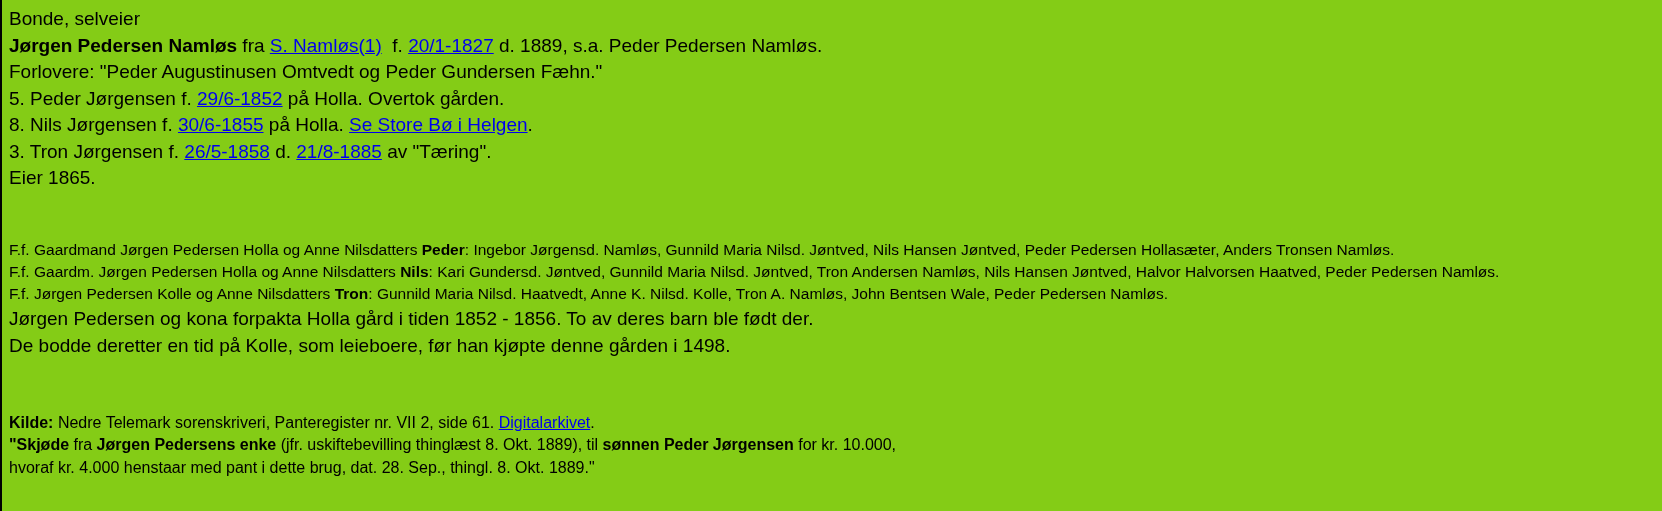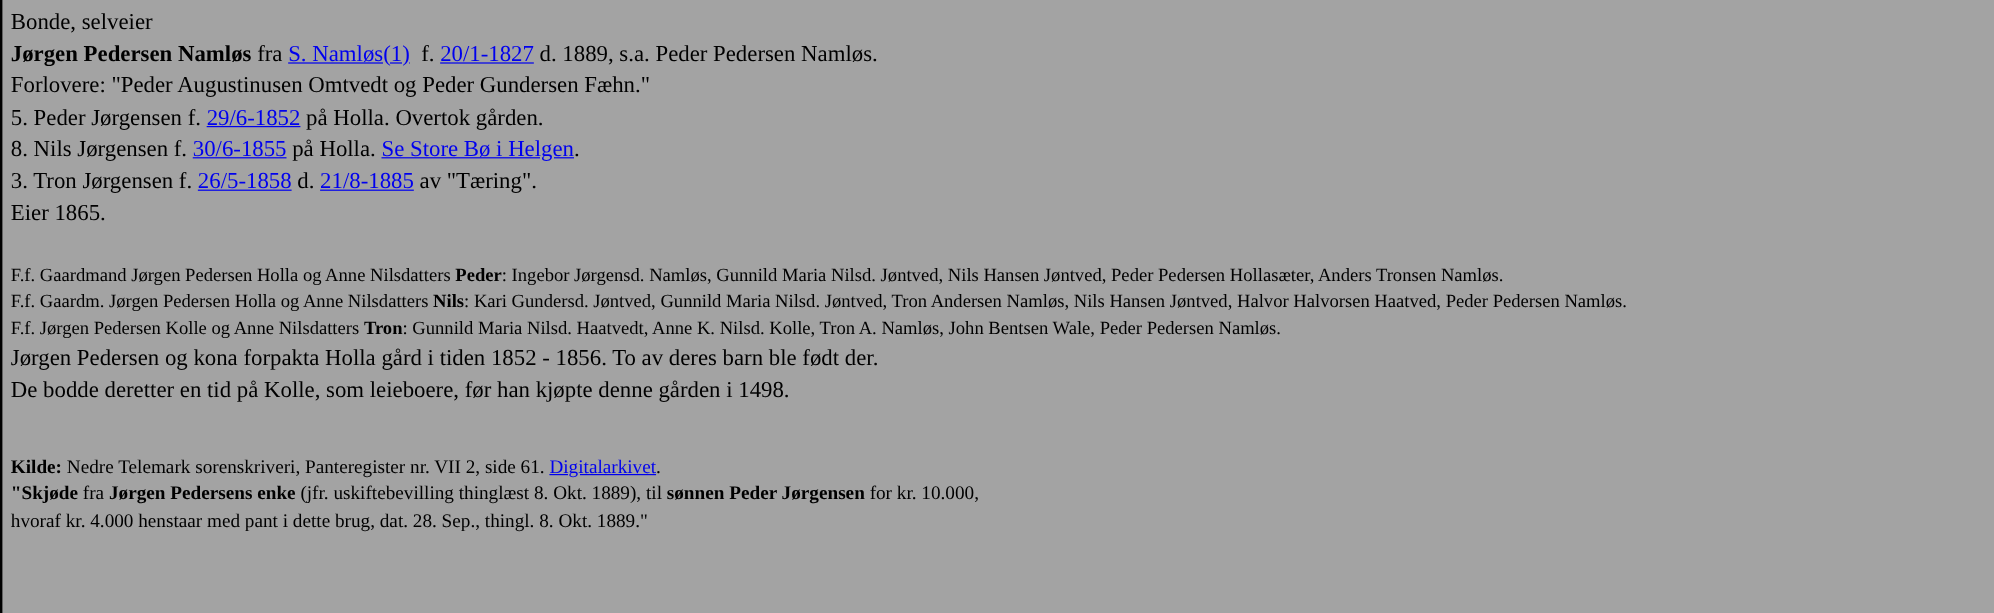--- a/index.html
+++ b/index.html
@@ -1,33 +1,33 @@
 <!DOCTYPE html>
 <html><head>
 <meta charset="utf-8">
 <style>
   html, body { margin: 0; padding: 0; background: #ffffff; }
   .page {
     position: relative;
     width: 1662px;
     height: 511px;
     box-sizing: border-box;
-    background: #a3a3a3;
+    background: #84cc16;
     border-left: 2px solid #000000;
     padding: 6px 0 0 7px;
     overflow: hidden;
-    font-family: Liberation Serif, serif;
+    font-family: Liberation Sans, sans-serif;
     color: #000000;
   }
   .block { }
   .line { white-space: pre; }
   #main-record { font-size: 19px; line-height: 26.5px; }
-  #godparents  { font-size: 15.5px; line-height: 22px; margin-top: 27px; }
+  #godparents  { font-size: 15.5px; line-height: 22px; margin-top: 47px; }
   #narrative   { font-size: 19px; line-height: 27px; }
-  #source      { font-size: 16px; line-height: 22.5px; margin-top: 40px; }
+  #source      { font-size: 16px; line-height: 22.5px; margin-top: 53px; }
   a.lnk { color: #0000ee; text-decoration: underline; cursor: pointer; }
   .bold { font-weight: bold; }
 </style>
 </head>
 <body>
 
 <div class="page">
   <div class="block" id="main-record">
       <div class="line"><span>Bonde, selveier</span></div>
       <div class="line"><span class="bold">Jørgen Pedersen Namløs</span><span> fra </span><a class="lnk" href="#">S. Namløs(1)</a><span>  f. </span><a class="lnk" href="#">20/1-1827</a><span> d. 1889, s.a. Peder Pedersen Namløs.</span></div>

